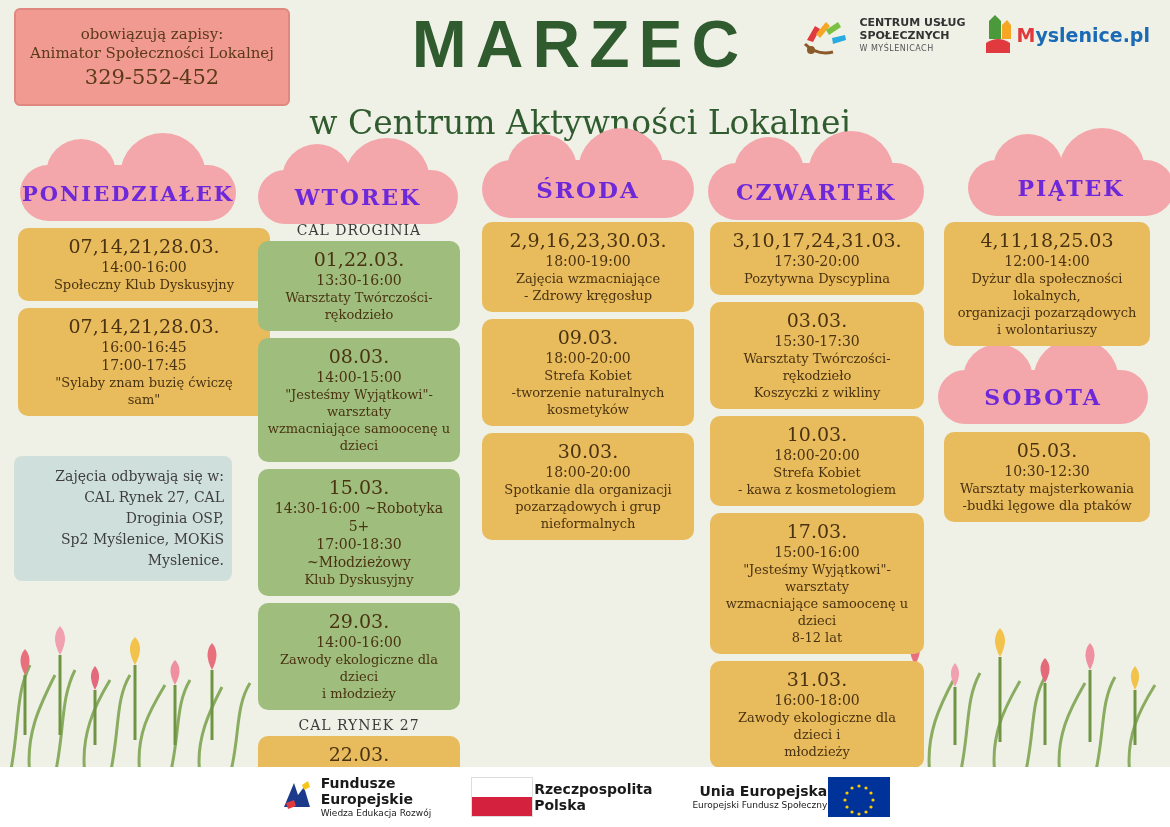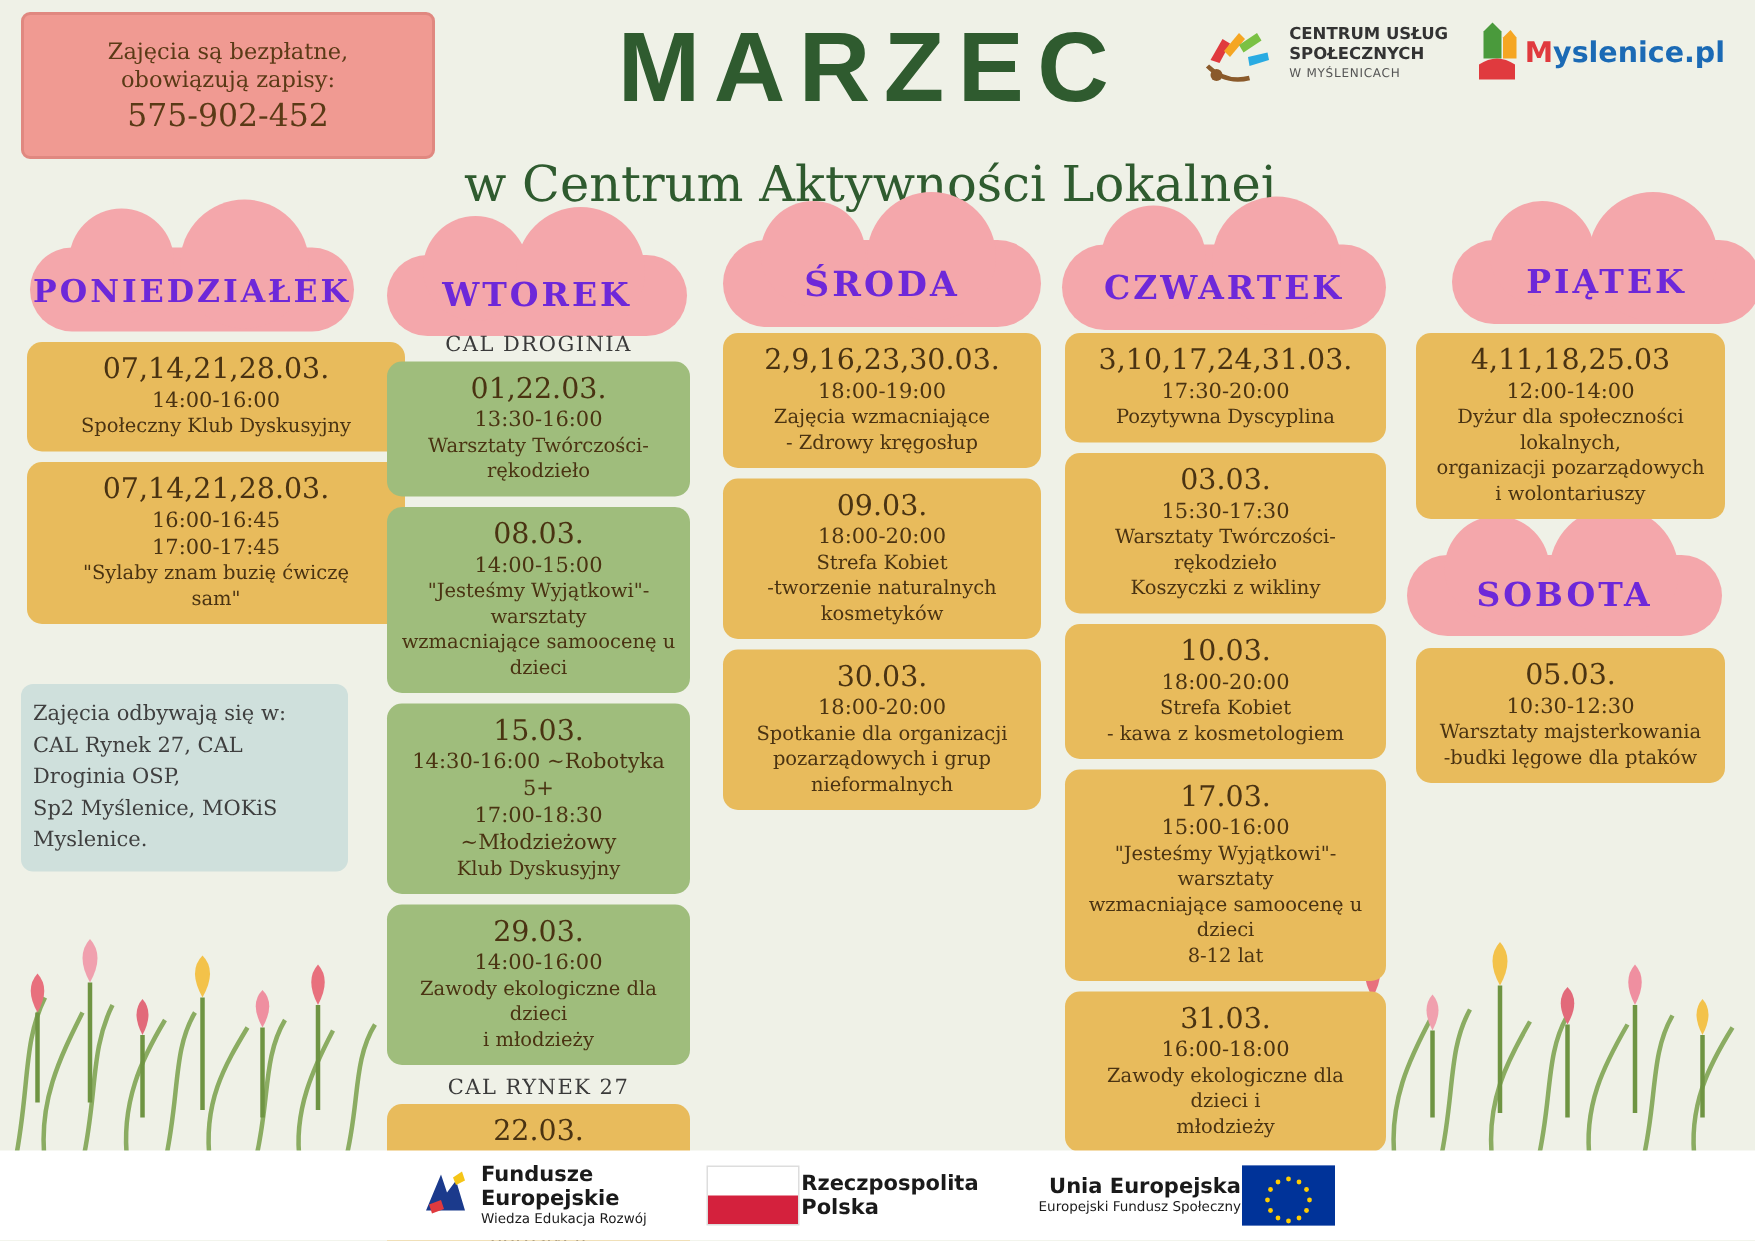--- a/index.html
+++ b/index.html
@@ -91,21 +91,21 @@
 
   .col { position: absolute; }
   .col-head {
     text-align: center; font-family: "DejaVu Serif", serif;
     font-size: 14px; letter-spacing: 1px; color: #3a3a3a; margin-bottom: 3px;
   }
 
   .note-box {
     position: absolute; left: 14px; top: 456px; width: 218px;
     background: #cfe0dc; border-radius: 8px; padding: 10px 8px;
-    text-align: left; font-family: "DejaVu Serif", serif;
+    text-align: right; font-family: "DejaVu Serif", serif;
     font-size: 14px; line-height: 21px; color: #3f3f3f;
   }
 
   
   .footer {
     position: absolute; left: 0; bottom: 0; width: 100%; height: 60px;
     background: #ffffff;
     display: flex; align-items: center; justify-content: center; gap: 40px;
   }
   .f-item { display: flex; align-items: center; gap: 1px; }
@@ -196,23 +196,23 @@
           </g>
         <g transform="translate(1135,165)">
             <path d="M0 0 q-8 -15 0 -24 q8 9 0 24" fill="#f3c24a"></path>
             <path d="M0 0 v55" stroke="#6f9443" stroke-width="3" fill="none"></path>
           </g>
       </g>
     </g>
   </svg>
 
   <div class="info-box">
-    <div class="l">Zajęcia są bezpłatne,</div>
     <div class="l">obowiązują zapisy:</div>
-    <div class="phone">575-902-452</div>
+    <div class="l">Animator Społeczności Lokalnej</div>
+    <div class="phone">329-552-452</div>
   </div>
 
   <div class="title">MARZEC</div>
   <div class="subtitle">w Centrum Aktywności Lokalnej</div>
 
   <div class="logos">
     <div class="logo-cus">
       <svg width="54" height="50" viewBox="0 0 54 50">
         <path d="M8 30 l8 -14 l5 3 l-7 13 z" fill="#e03a3e"></path>
         <path d="M17 24 l10 -12 l4 4 l-10 12 z" fill="#f5a623"></path>

